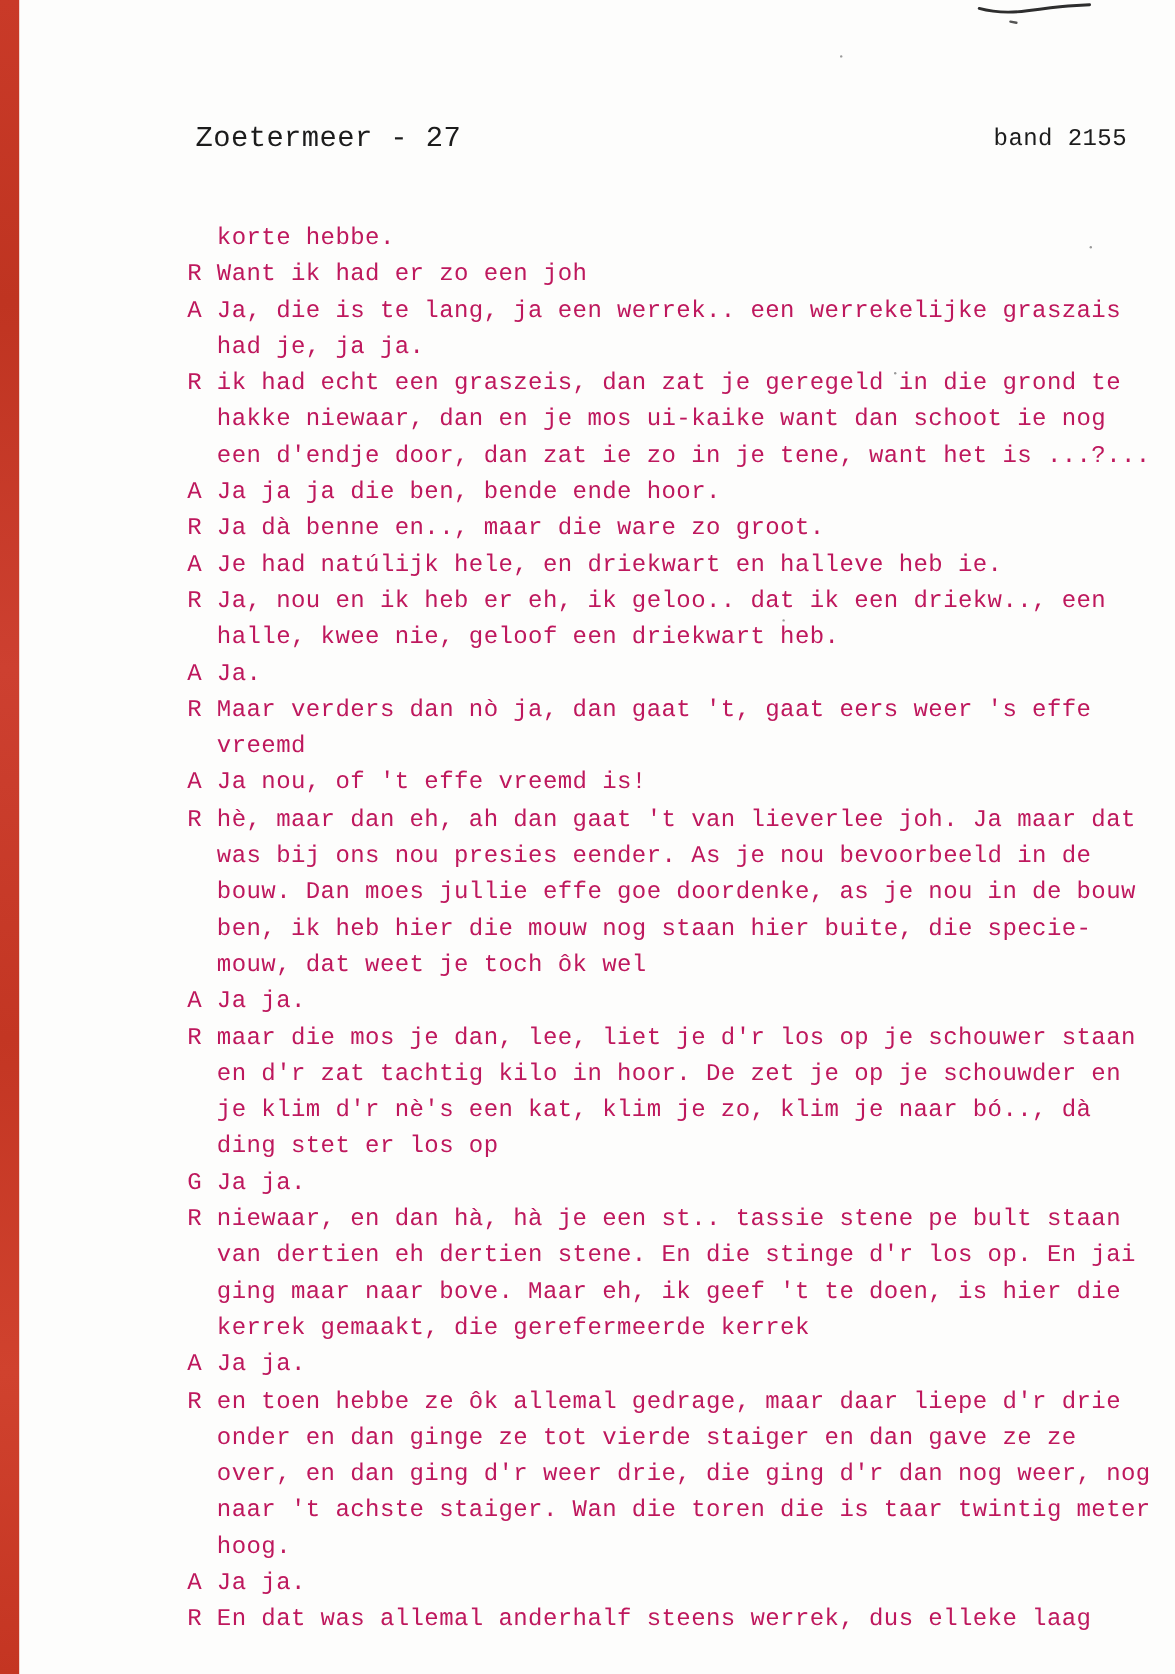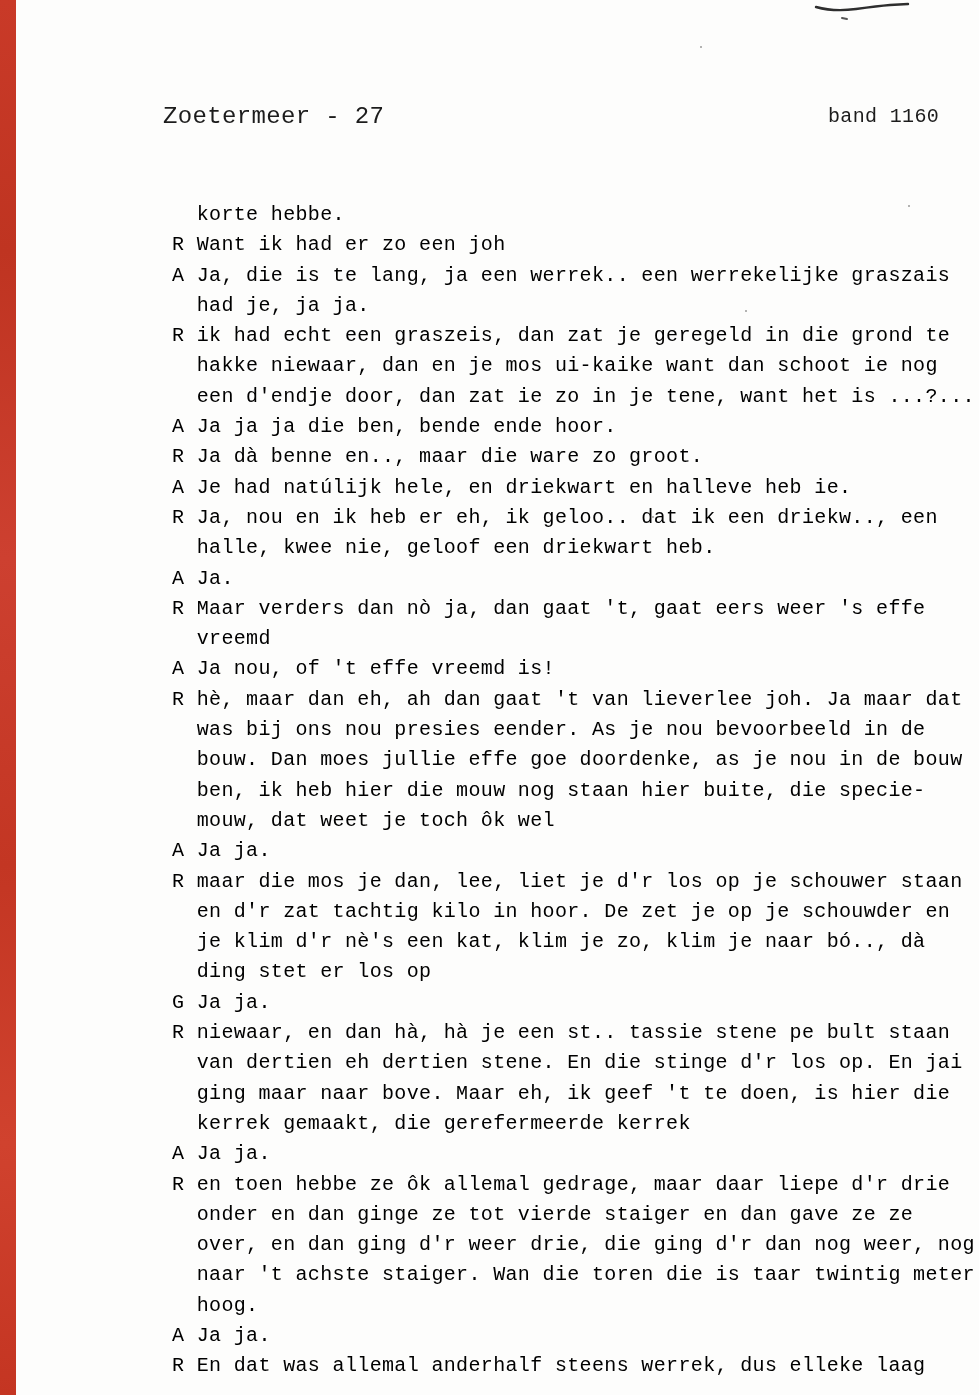--- a/index.html
+++ b/index.html
@@ -45,27 +45,27 @@
     top: 104px;
     font-size: 20px;
     line-height: 26px;
     letter-spacing: 0.35px;
     white-space: pre;
   }
   .transcript {
     position: absolute;
     left: 156px;
     top: 184px;
-    margin: 16px;
+    margin: 0;
     font-family: "Liberation Mono", "DejaVu Sans Mono", monospace;
     font-size: 20px;
     line-height: 30.3px;
     letter-spacing: 0.35px;
     white-space: pre;
-    color: #000000;
+    color: #be185d;
   }
   .speck {
     position: absolute;
     background: #9a9a9a;
     border-radius: 50%;
   }
   .speck.s1 { left: 700px; top: 46px;  width: 2px; height: 2px; }
   .speck.s2 { left: 908px; top: 205px; width: 2px; height: 2px; }
   .speck.s3 { left: 745px; top: 310px; width: 2px; height: 2px; }
   .speck.s4 { left: 652px; top: 516px; width: 2px; height: 2px; }
@@ -74,21 +74,21 @@
 <body>
 
 <div class="red-edge"></div>
 
 <svg class="pen-mark" viewBox="0 0 110 34" xmlns="http://www.w3.org/2000/svg">
   <path d="M4 7 Q 22 12 44 9 T 78 5 L 96 4" fill="none" stroke="#2e2e2e" stroke-width="2.4" stroke-linecap="round"></path>
   <path d="M30 18 l 5 1" fill="none" stroke="#555555" stroke-width="2" stroke-linecap="round"></path>
 </svg>
 
 <div class="header-left">Zoetermeer - 27</div>
-<div class="header-right">band 1160</div>
+<div class="header-right">band 2155</div>
 
 <pre class="transcript">  korte hebbe.
 R Want ik had er zo een joh
 A Ja, die is te lang, ja een werrek.. een werrekelijke graszais
   had je, ja ja.
 R ik had echt een graszeis, dan zat je geregeld in die grond te
   hakke niewaar, dan en je mos ui-kaike want dan schoot ie nog
   een d'endje door, dan zat ie zo in je tene, want het is ...?...
 A Ja ja ja die ben, bende ende hoor.
 R Ja dà benne en.., maar die ware zo groot.

